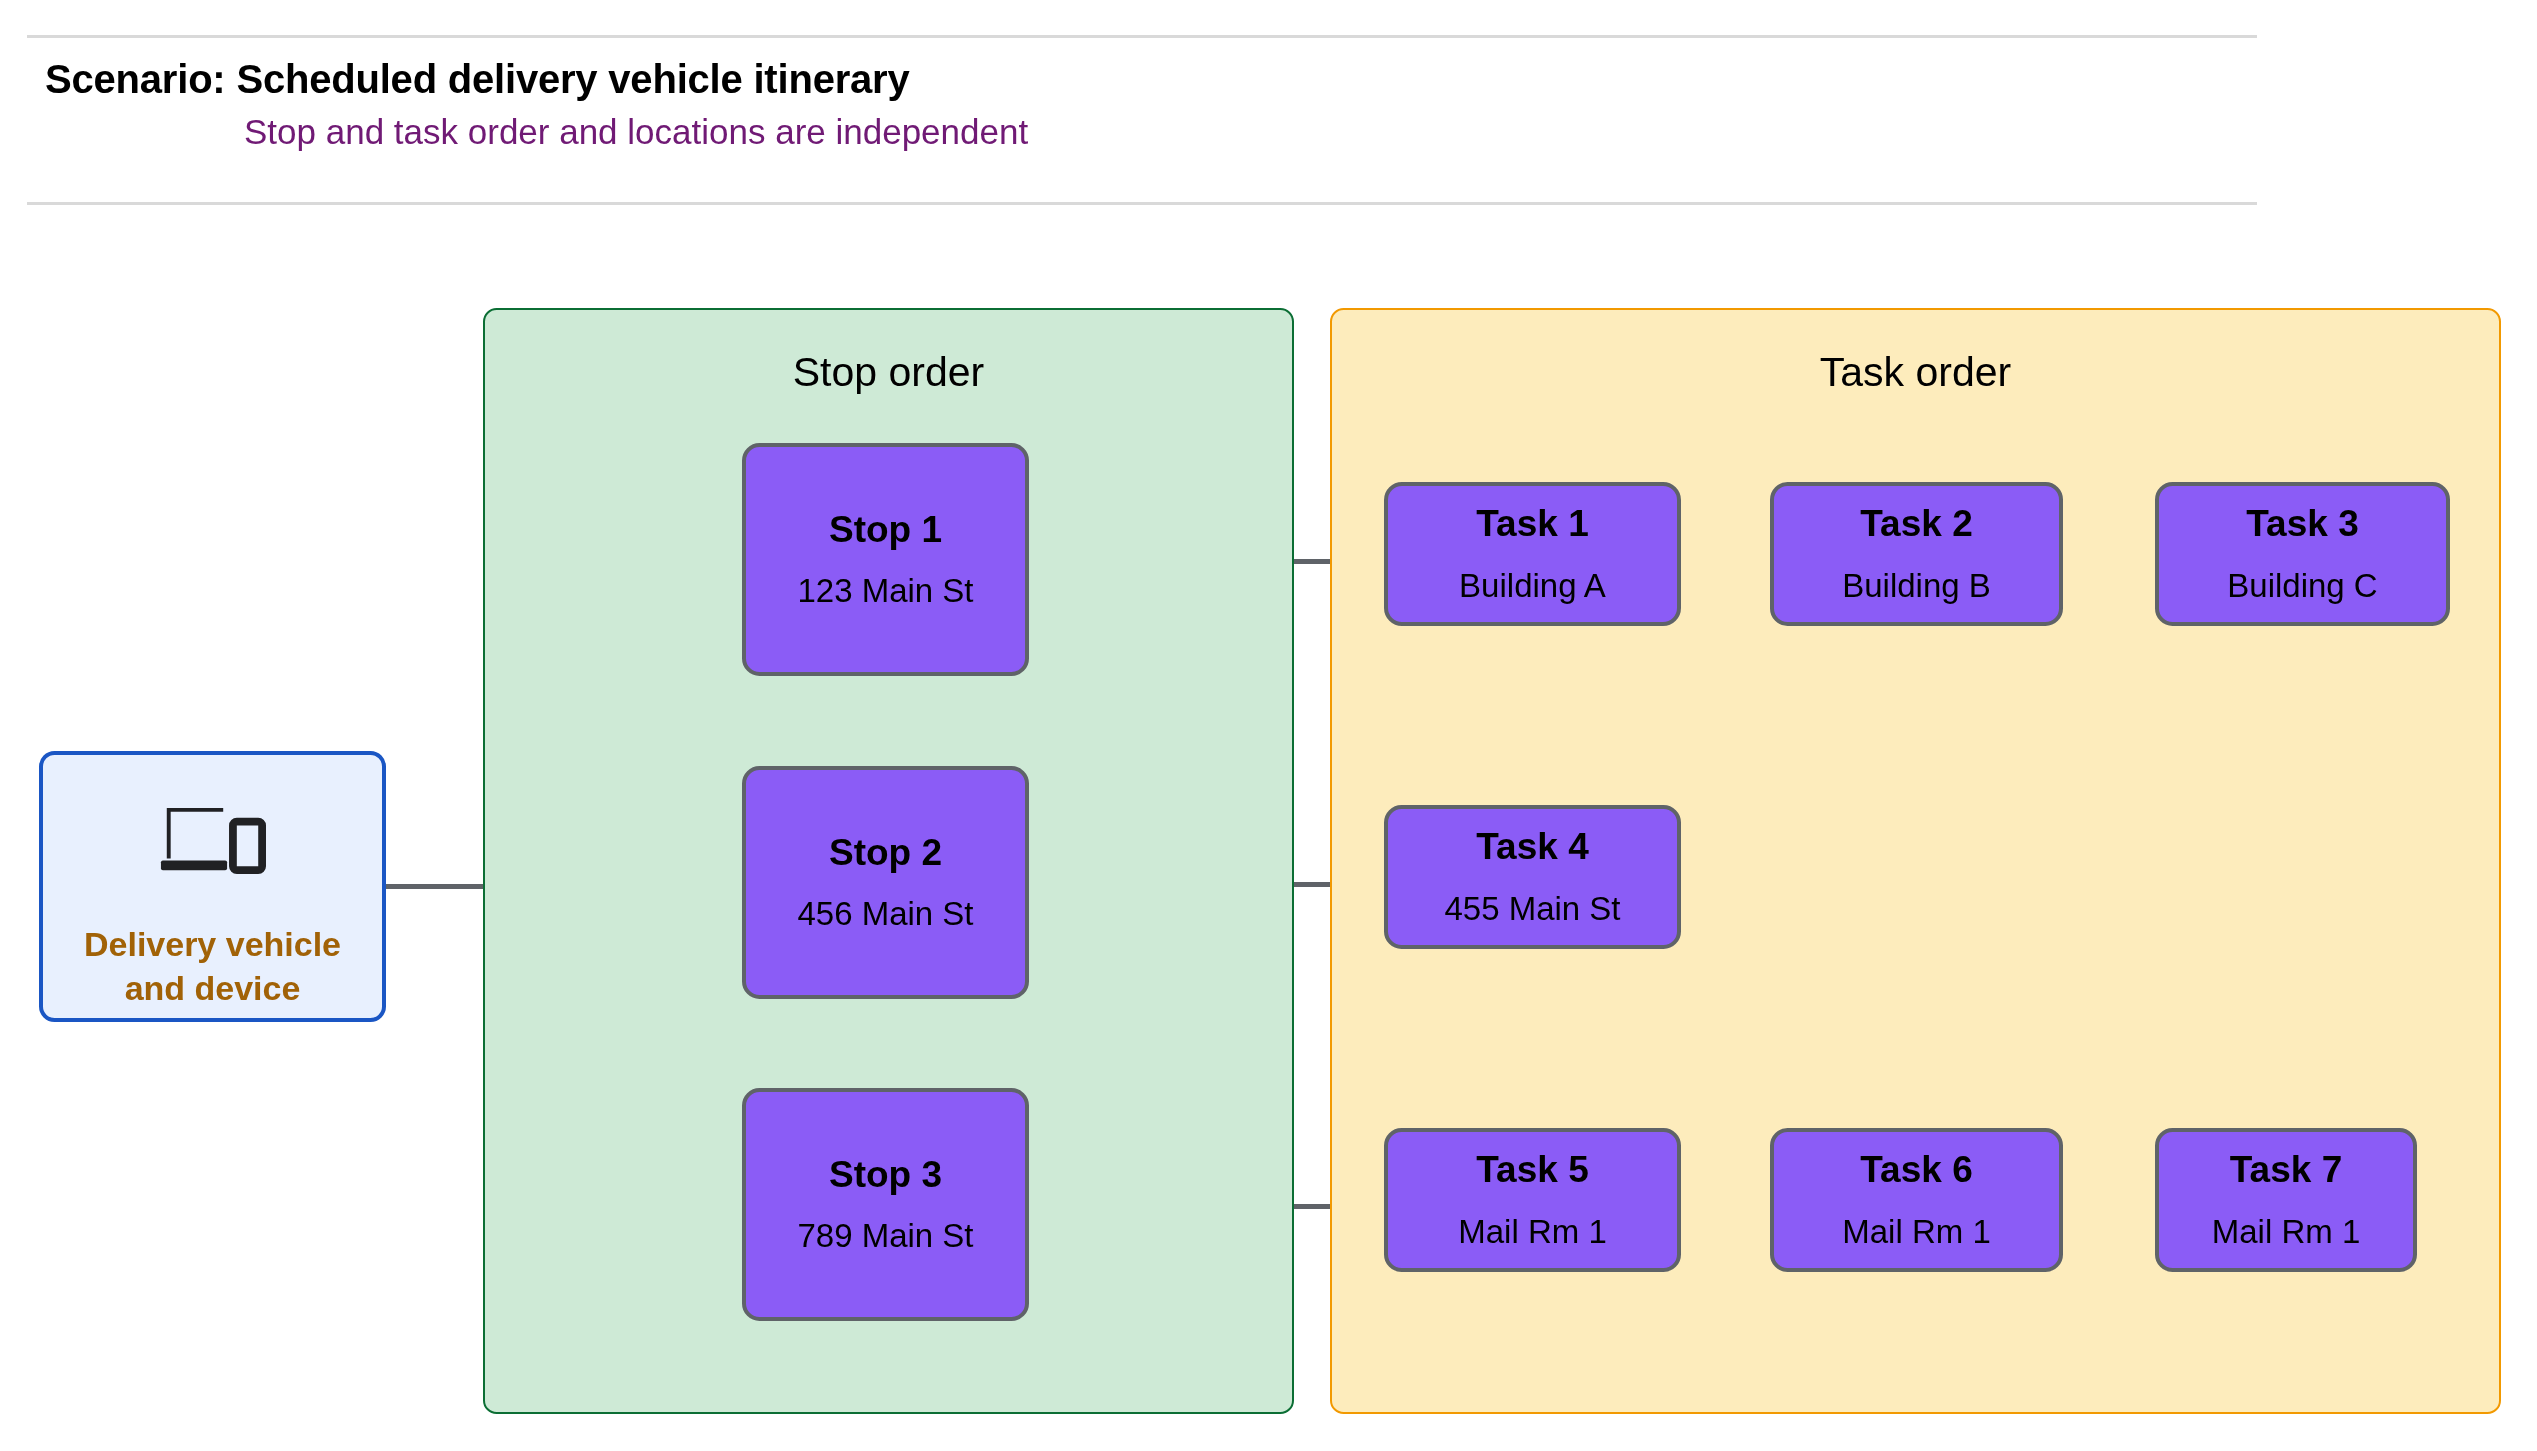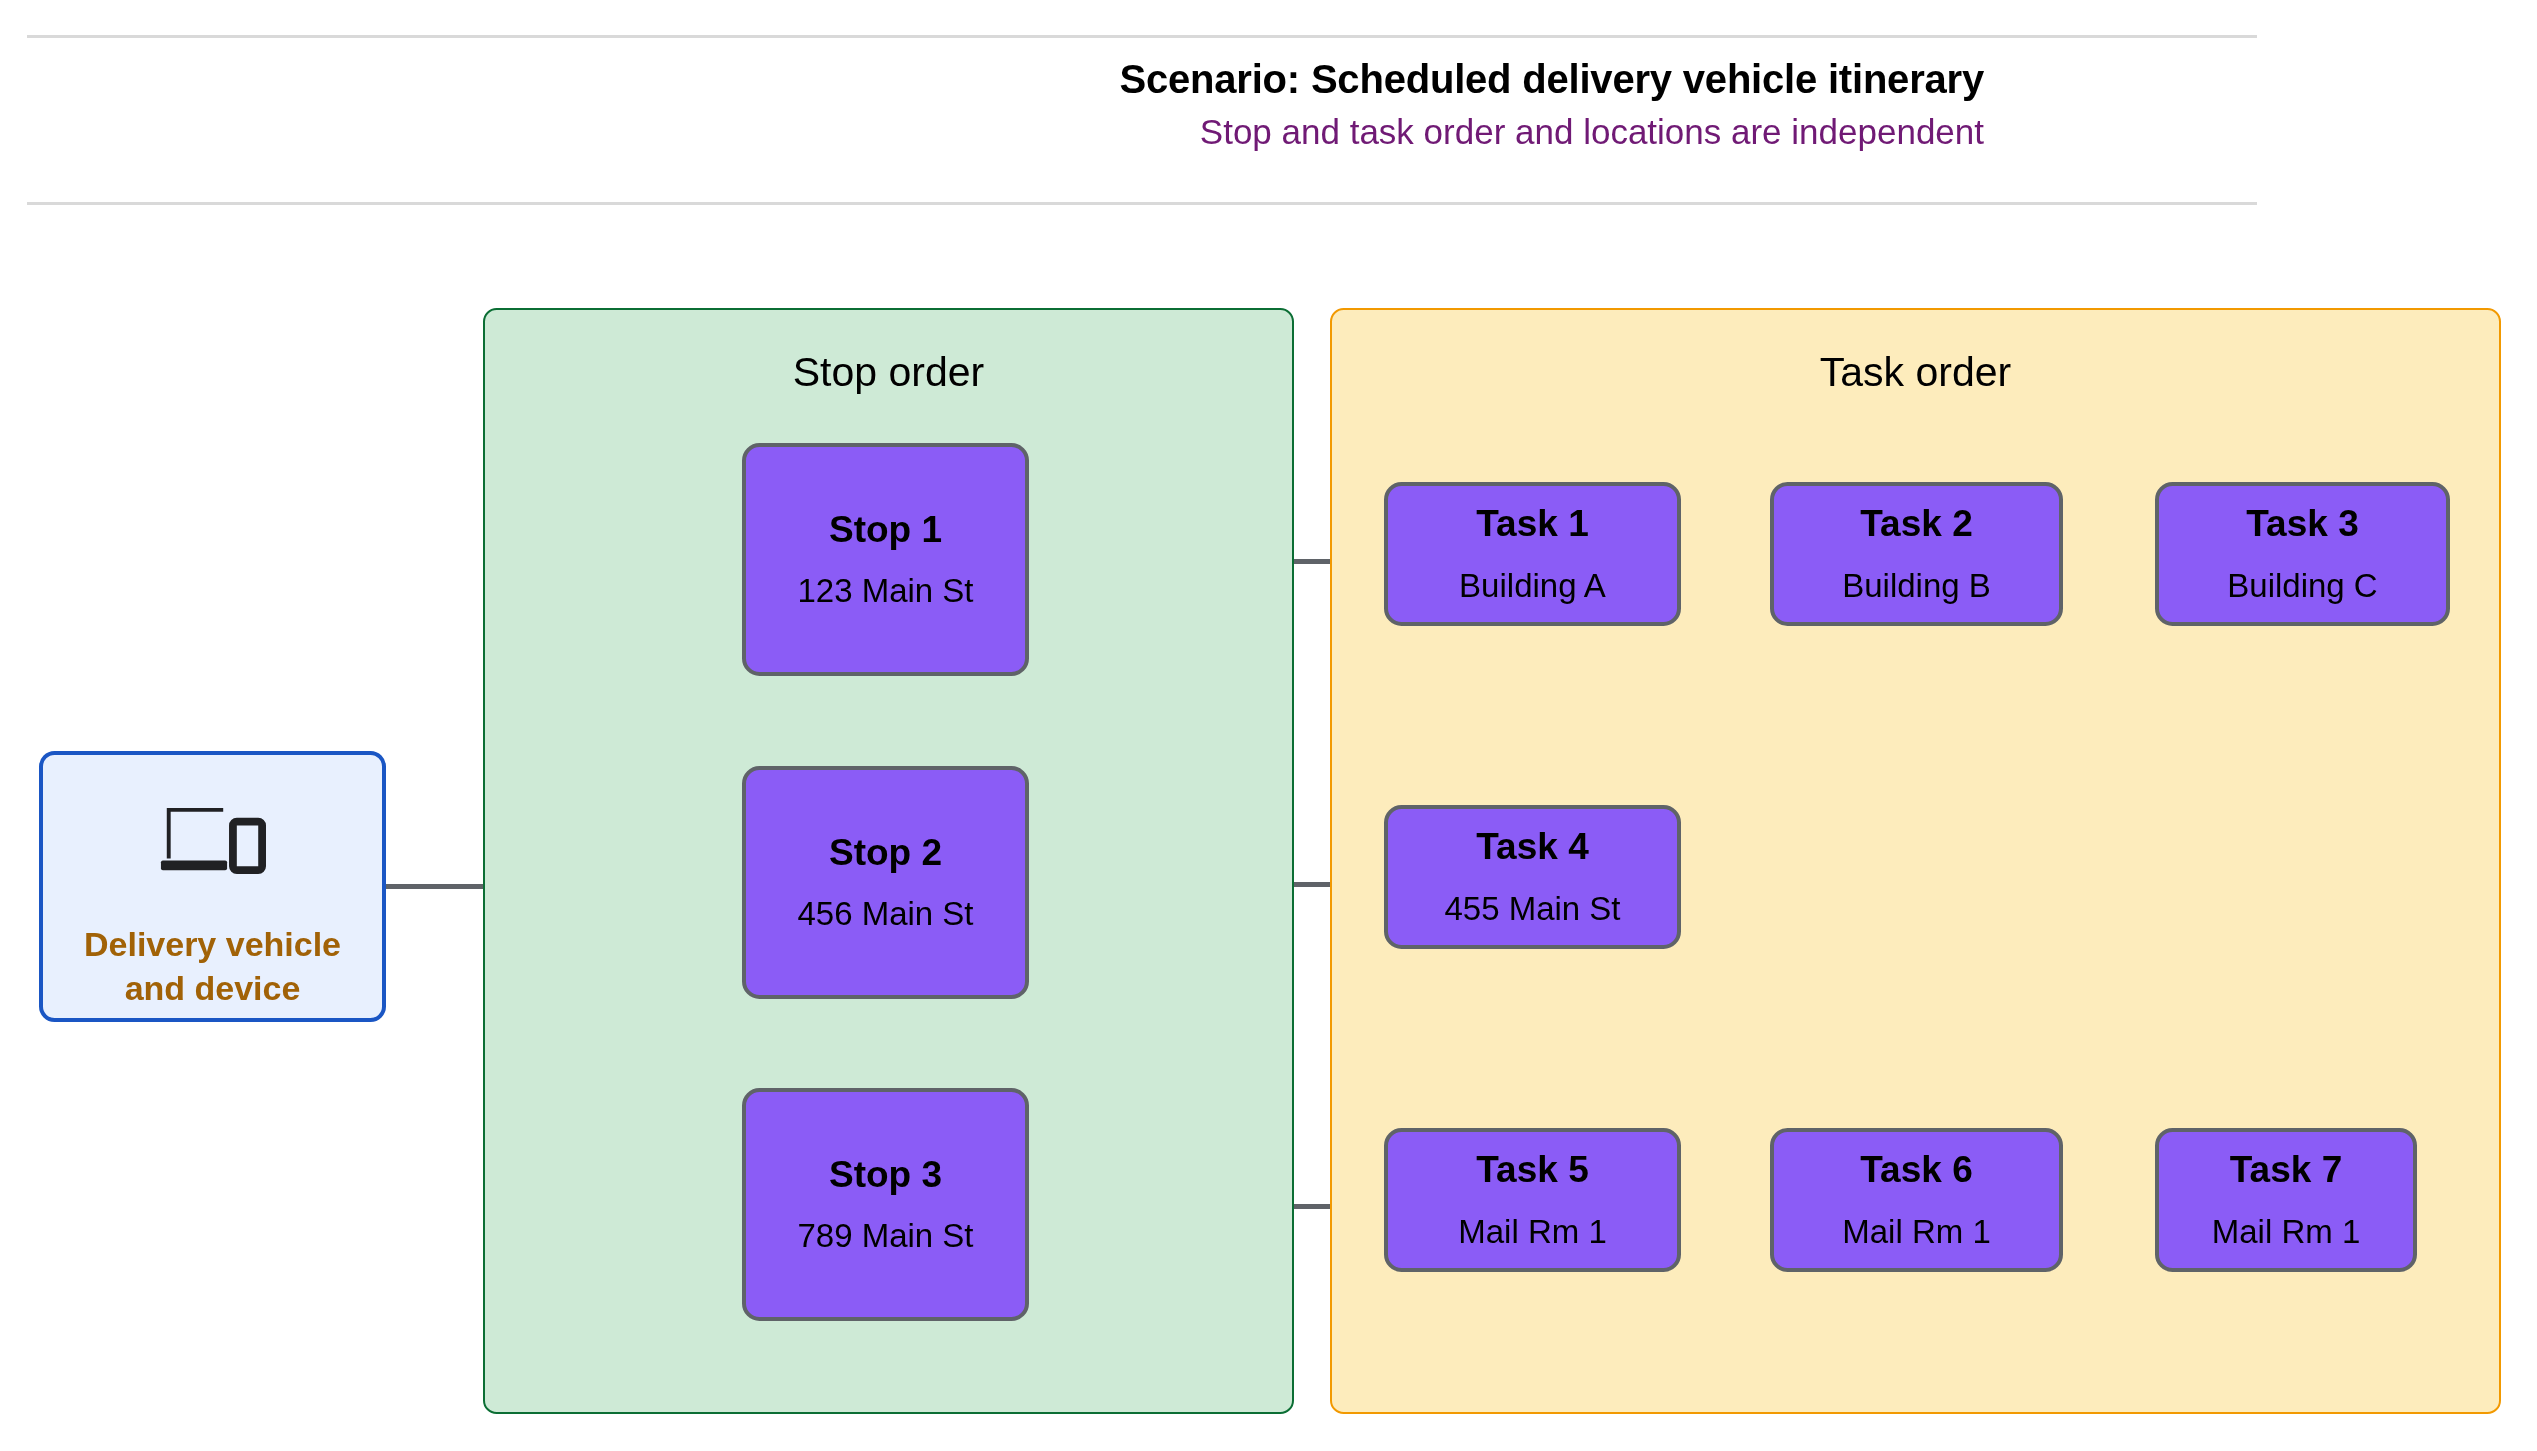--- a/index.html
+++ b/index.html
@@ -30,21 +30,20 @@
     background: #d9d9d9;
   }
   .rule.top    { top: 35px; }
   .rule.bottom { top: 202px; }
 
   .title-block {
     position: absolute;
     left: 45px;
     top: 56px;
     width: 1939px;
-    text-align: right;
   }
   .scenario-title {
     font-size: 40px;
     font-weight: 700;
     letter-spacing: -0.2px;
     line-height: 1.18;
     color: #000000;
     white-space: nowrap;
   }
   .scenario-subtitle {
@@ -153,21 +152,21 @@
   }
 
   
   .node-stop { width: 287px; height: 233px; left: 742px; }
   .node-stop.s1 { top: 443px; }
   .node-stop.s2 { top: 766px; }
   .node-stop.s3 { top: 1088px; }
 
   
   .node-task { height: 144px; }
-  .node-task.t1 { left: 1384px; top: 482px; width: 297px; }
+  .node-task.t1 { left: 1384px; top: 482px; width: 297px; border-radius: 18px; }
   .node-task.t2 { left: 1770px; top: 482px; width: 293px; }
   .node-task.t3 { left: 2155px; top: 482px; width: 295px; }
   .node-task.t4 { left: 1384px; top: 805px; width: 297px; }
   .node-task.t5 { left: 1384px; top: 1128px; width: 297px; }
   .node-task.t6 { left: 1770px; top: 1128px; width: 293px; }
   .node-task.t7 { left: 2155px; top: 1128px; width: 262px; }
 </style>
 </head>
 <body>
 

